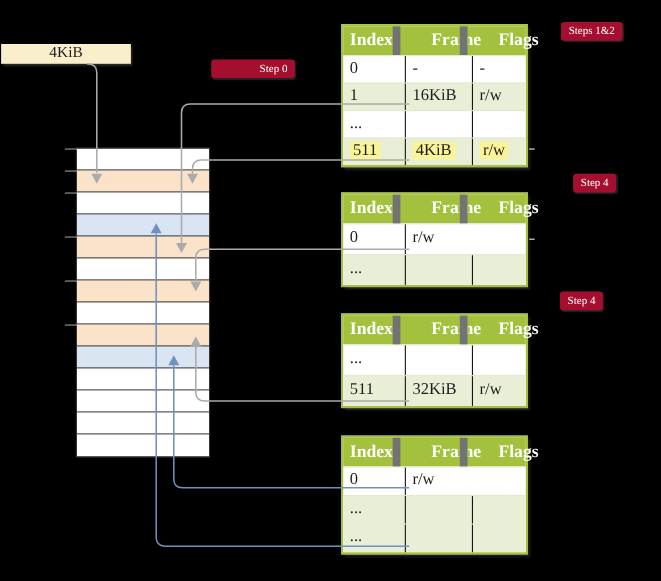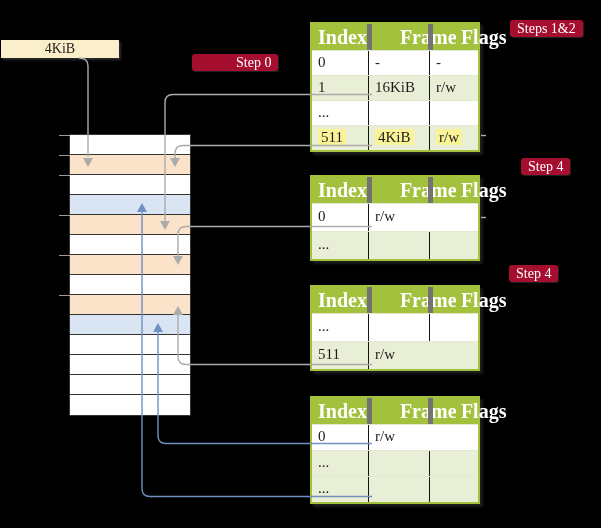--- a/index.html
+++ b/index.html
@@ -3,21 +3,21 @@
 <meta charset="utf-8">
 <style>
   html,body{margin:0;padding:0;background:#000;}
   .canvas{position:relative;width:601px;height:528px;background:#000;overflow:hidden;
           font-family:"Liberation Serif", serif;}
   
   .size-label{position:absolute;left:1px;top:40px;width:118px;height:18px;line-height:18px;
     background:#FBEECA;color:#1a1a1a;text-align:center;font-size:14px;
     box-shadow:2px 2px 2px rgba(95,95,95,.45);z-index:4;}
   
-  .step{position:absolute;background:#A60E2F;color:#fff;font-size:14px;height:17px;
+  .step{position:absolute;background:#A60E2F;color:#fff;font-size:10px;height:17px;
     line-height:17px;padding:0 7px;border-radius:3px;z-index:4;
     box-shadow:1px 1px 1px rgba(70,70,70,.5);}
   .step0{left:192px;top:54px;padding-left:44px;}
   .steps12{left:510px;top:20px;}
   .step3{left:521px;top:158px;}
   .step4{left:509px;top:265px;}
   
   .strip{position:absolute;left:70px;top:135px;width:120px;z-index:1;outline:1px solid #333;}
   .mrow{height:20px;box-sizing:border-box;border-bottom:1px solid #333;}
   .mrow:last-child{border-bottom:none;}
@@ -31,23 +31,23 @@
     box-shadow:3px 3px 2px rgba(80,80,80,.35);}
   .t1{top:22px;--rh:25px;}
   .t2{top:175px;--rh:28px;}
   .t3{top:285px;--rh:28px;}
   .t4{top:396px;--rh:26px;}
   .trow{display:flex;box-sizing:border-box;}
   .trow.body{height:var(--rh);border-top:1px solid #E3E9CF;}
   .trow.body:first-of-type{border-top:1px solid #fff;}
   .trow.shaded{background:#E9EFD6;}
   .thead{background:#A3C13C;height:26px;}
-  .hcell{box-sizing:border-box;color:#fff;font-weight:bold;font-size:20px;
+  .hcell{box-sizing:border-box;color:#fff;font-weight:bold;font-size:16px;
     line-height:26px;padding-left:6px;}
-  .hcell+.hcell{border-left:5px solid #737373;padding-left:28px;}
+  .hcell+.hcell{border-left:7px solid #737373;padding-left:28px;}
   .bcell{box-sizing:border-box;font-size:15px;color:#1c1c1c;
     line-height:calc(var(--rh) - 3px);padding-left:6px;}
   .bcell+.bcell{border-left:1px solid #151515;}
   .c1{width:56px;}.c2{width:61px;}.c3{flex:1;}
   .hl{background:#FBF398;padding:0 3px;}
   
   .overlay{position:absolute;left:0;top:0;z-index:5;pointer-events:none;}
 </style>
 </head>
 <body>
@@ -127,20 +127,21 @@
         <div class="hcell c2">Frame</div>
         <div class="hcell c3">Flags</div>
       </div>
       <div class="trow body">
         <div class="bcell c1">...</div>
         <div class="bcell c2"></div>
         <div class="bcell c3"></div>
       </div>
       <div class="trow body shaded">
         <div class="bcell c1">511</div>
+        <div class="bcell c2">32KiB</div>
         <div class="bcell c3">r/w</div>
       </div>
     </div>
   <div class="ptable t4">
       <div class="trow thead">
         <div class="hcell c1">Index</div>
         <div class="hcell c2">Frame</div>
         <div class="hcell c3">Flags</div>
       </div>
       <div class="trow body">

